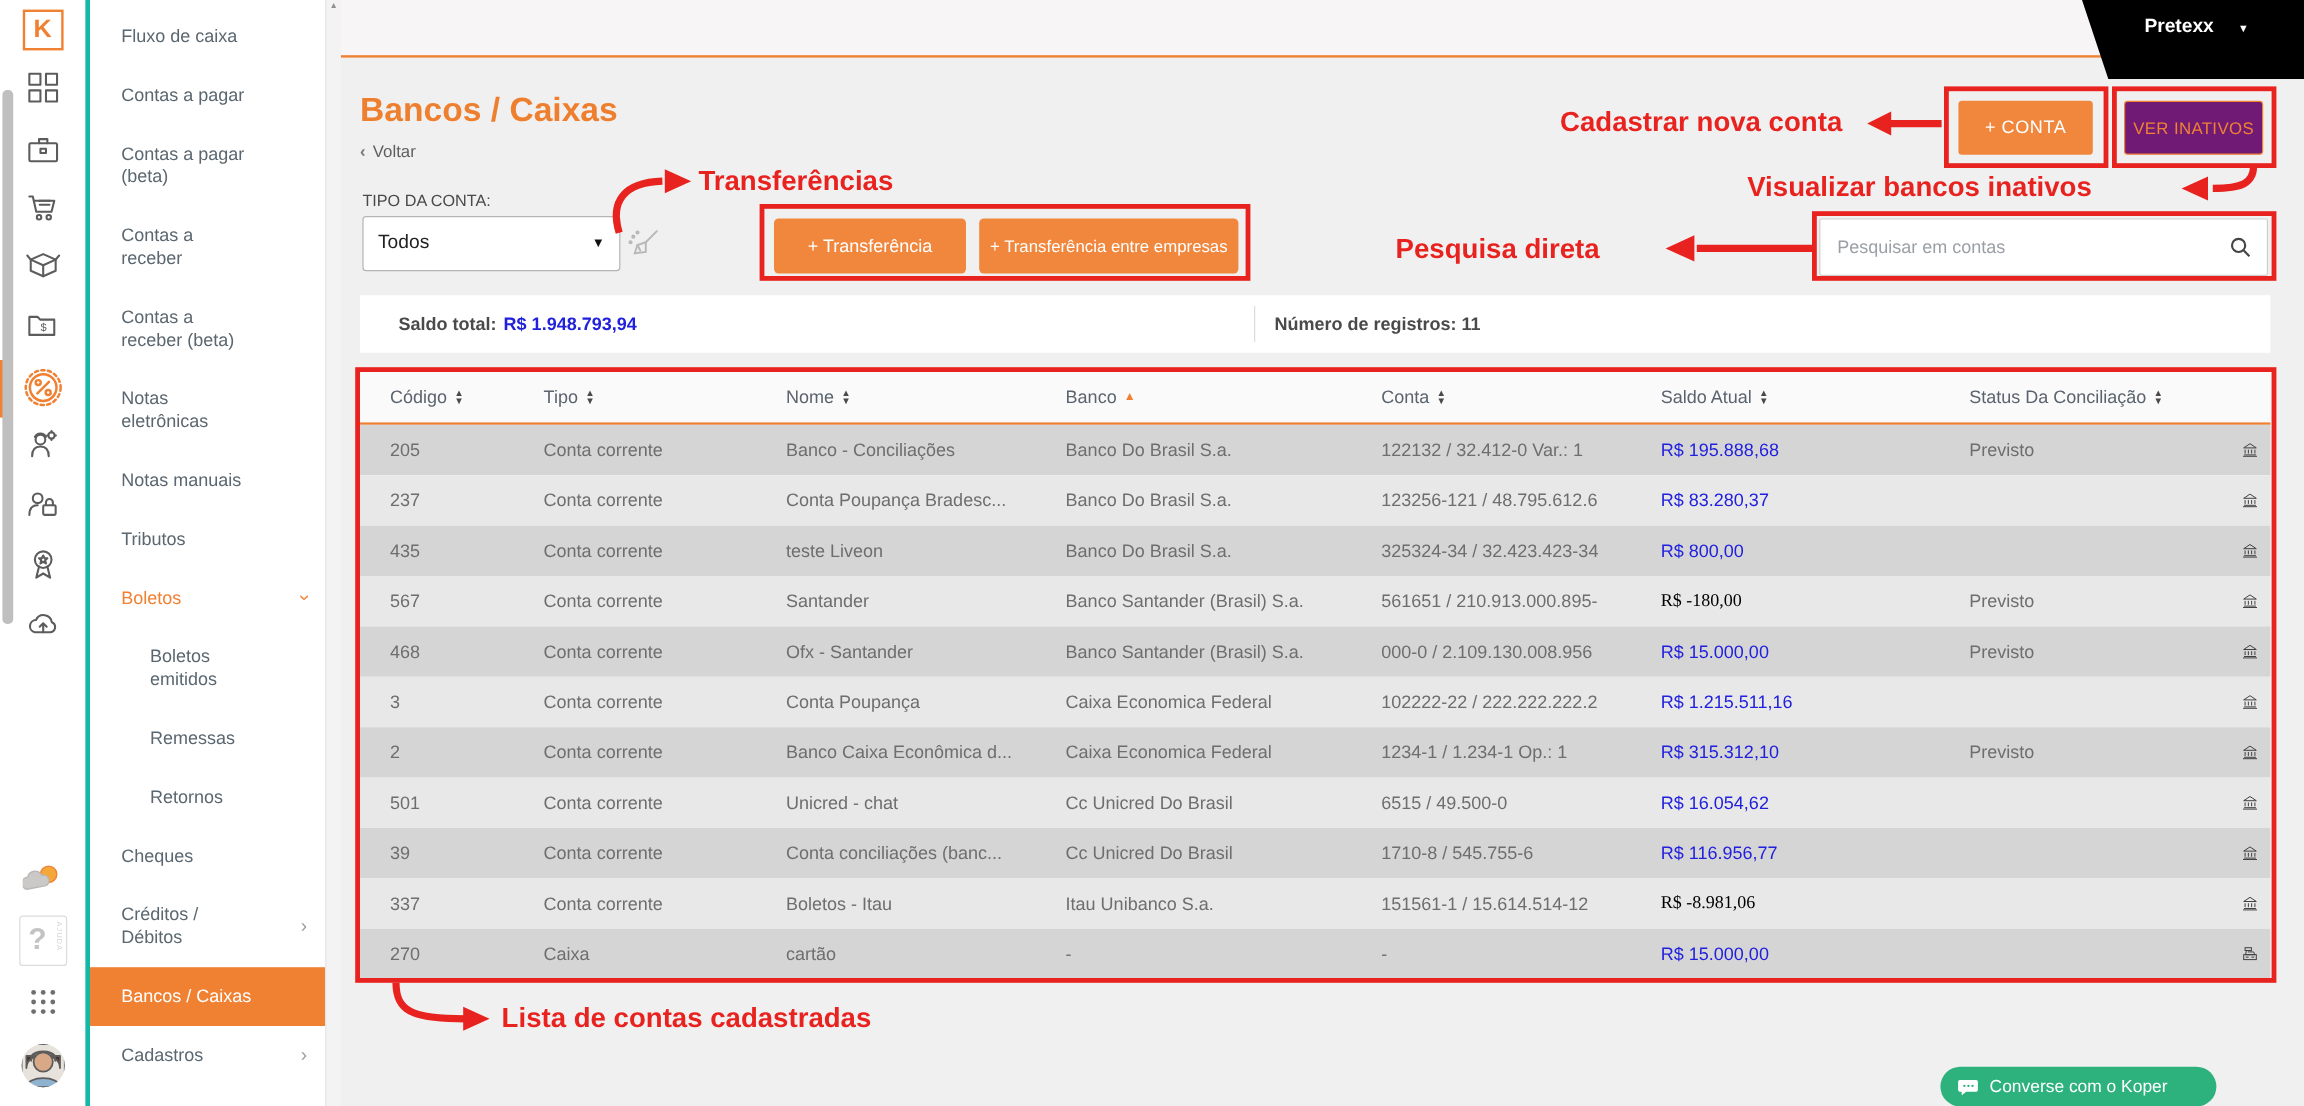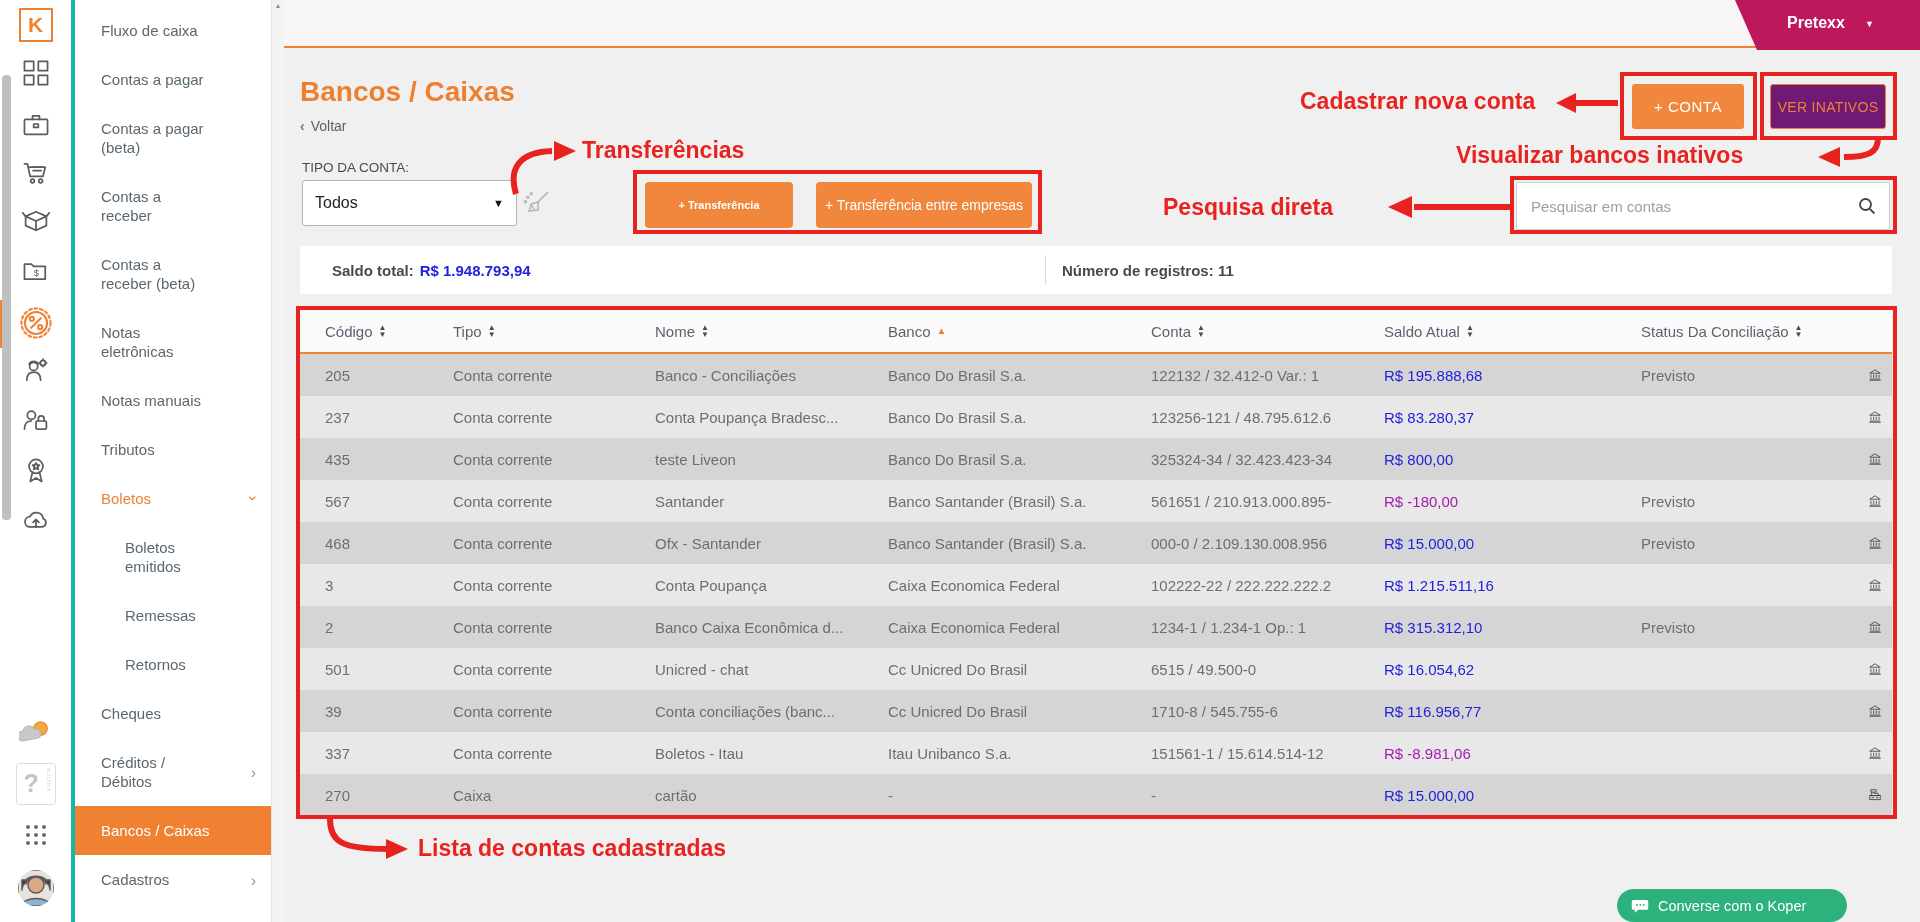--- a/index.html
+++ b/index.html
@@ -30,36 +30,36 @@
   .menu-chevron.down { transform:translateY(-55%) rotate(90deg); }
   .menu-item.highlight .menu-chevron { color:#f08133; }
 
   
   .menu-scroll { position:absolute; left:271px; top:0; width:13px; height:922px; background:#f3f3f3; border-left:1px solid #e5e5e5; z-index:6; }
   .menu-scroll .arrow { position:absolute; top:2px; left:0; width:100%; text-align:center; font-size:7px; color:#8f8f8f; }
   .menu-thumb { position:absolute; left:2px; top:75px; width:9px; height:445px; background:#bfbfbf; border-radius:4px; }
 
   
   .topbar { position:absolute; left:284px; top:0; width:1636px; height:48px; background:#f7f5f6; border-bottom:2px solid #ef8133; z-index:3; }
-  .account-flag { position:absolute; right:0; top:0; width:185px; height:50px; background:#be185d; clip-path:polygon(0 0,100% 0,100% 100%,22px 100%); color:#fff; z-index:4; }
+  .account-flag { position:absolute; right:0; top:0; width:185px; height:66px; background:#000000; clip-path:polygon(0 0,100% 0,100% 100%,22px 100%); color:#fff; z-index:4; }
   .account-flag .acct-name { position:absolute; left:52px; top:14px; font-size:16px; font-weight:bold; }
   .account-flag .caret { position:absolute; left:130px; top:19px; font-size:9px; }
 
   
   .page-title { position:absolute; left:300px; top:76px; font-size:28px; font-weight:bold; color:#ee7f2f; }
   .back-link { position:absolute; left:300px; top:118px; font-size:14px; color:#5f5f5f; cursor:pointer; }
   .back-link .bk { font-weight:bold; color:#777; margin-right:6px; }
 
   .filter-label { position:absolute; left:302px; top:160px; font-size:13.5px; color:#4a4a4a; }
   .select-box { position:absolute; left:302px; top:180px; width:215px; height:46px; background:#fff; border:1px solid #b5b5b5; border-radius:3px; font-size:16px; color:#222; display:flex; align-items:center; padding:0 12px; cursor:pointer; }
   .select-box .caret { margin-left:auto; font-size:11px; color:#111; }
   .broom { position:absolute; left:522px; top:188px; opacity:.65; cursor:pointer; }
 
   .btn-orange { position:absolute; background:#f0873d; color:#fff; border:none; border-radius:4px; font-family:"Liberation Sans",sans-serif; cursor:pointer; }
-  .btn-transfer { left:645px; top:182px; width:148px; height:46px; font-size:11px;font-weight:bold; }
+  .btn-transfer { left:645px; top:182px; width:160px; height:46px; font-size:15px; }
   .btn-transfer2 { left:816px; top:182px; width:216px; height:46px; font-size:14px; }
   .btn-conta { left:1632px; top:84px; width:112px; height:45px; font-size:15px; border-radius:3px; letter-spacing:.5px; }
   .btn-inativos { position:absolute; left:1770px; top:84px; width:116px; height:45px; background:#701a75; border:1px solid #ef8133; border-radius:3px; color:#ef8133; font-size:14px; letter-spacing:.3px; cursor:pointer; font-family:"Liberation Sans",sans-serif; }
 
   .search-wrap { position:absolute; left:1516px; top:182px; width:374px; height:48px; background:#fff; border:1px solid #cfcfcf; border-radius:2px; display:flex; align-items:center; }
   .search-wrap input { flex:1; border:none; outline:none; font-size:15px; color:#333; padding:0 14px; font-family:"Liberation Sans",sans-serif; background:transparent; }
   .search-wrap input::placeholder { color:#9aa0a6; }
   .search-wrap .mag { margin-right:12px; cursor:pointer; display:flex; }
 
   
@@ -74,21 +74,21 @@
   .tgrid { display:grid; grid-template-columns:128px 202px 233px 263px 233px 257px 227px 1fr; padding-left:25px; align-items:center; }
   .thead { height:44px; background:#fbfafb; border-bottom:2px solid #ef8133; color:#5a646e; font-size:15px; }
   .th { display:flex; align-items:center; gap:6px; cursor:pointer; }
   .sort-both { display:inline-flex; flex-direction:column; font-size:8px; line-height:7px; color:#4a4a4a; }
   .sort-asc { font-size:10px; color:#ef8133; line-height:10px; }
   .trow { height:42px; font-size:15px; color:#6e6e6e; cursor:pointer; }
   .trow:nth-child(odd) { background:#d6d5d6; }
   .trow:nth-child(even) { background:#e9e8e9; }
   .trow span { white-space:nowrap; overflow:hidden; }
   .money-blue { color:#2121dd; }
-  .money-red { color:#a21caf; }
+  .money-red { color:#000000;font-family:Liberation Serif, serif; }
   .c-icon { display:flex; justify-content:flex-start; padding-right:10px; }
   .c-icon svg { stroke:#3d3d3d; fill:none; stroke-width:1.4; cursor:pointer; }
 
   
   .anno { position:absolute; z-index:50; pointer-events:none; }
   .anno-box { border:4px solid #e8231f; }
   .anno-text { color:#e8231f; font-size:23px; font-weight:bold; white-space:nowrap; }
   .anno-svg { position:absolute; left:0; top:0; width:1920px; height:922px; z-index:49; pointer-events:none; }
   .anno-svg path { stroke:#e8231f; stroke-width:6; fill:none; }
   .anno-svg polygon { fill:#e8231f; }

